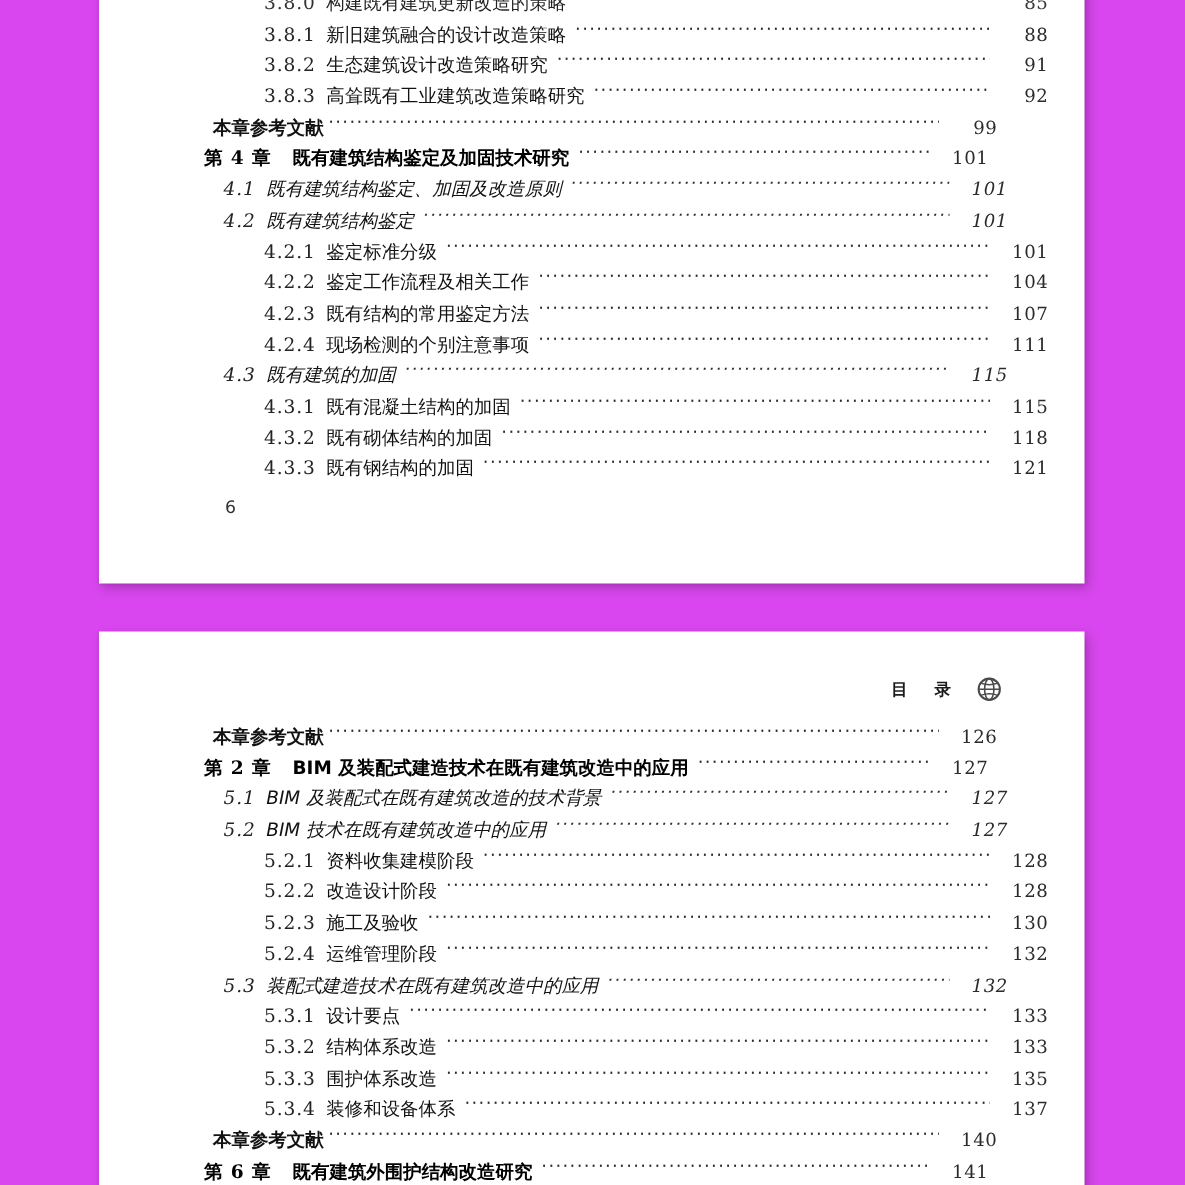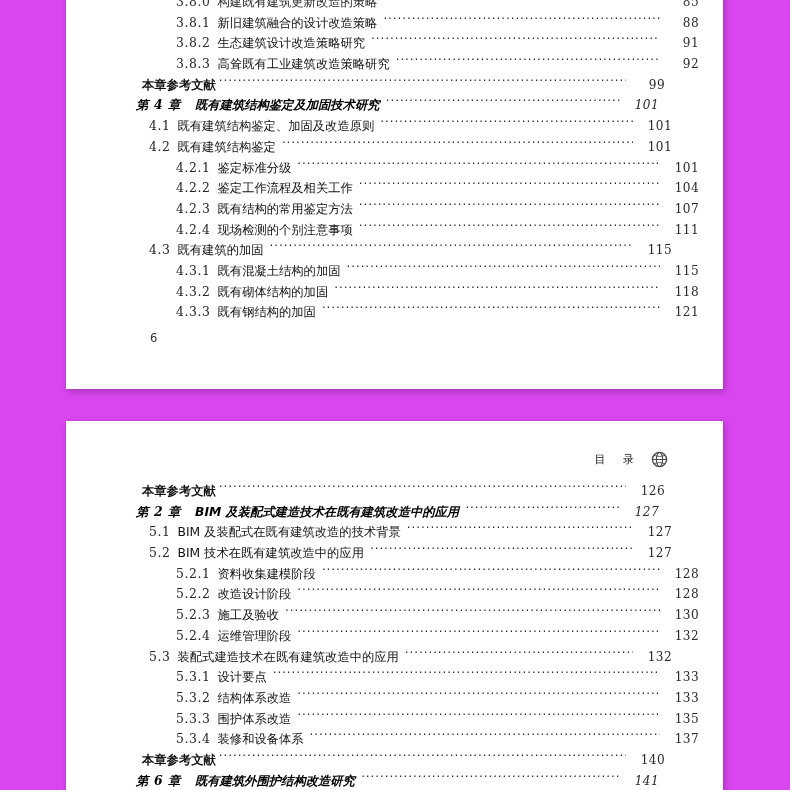--- a/index.html
+++ b/index.html
@@ -56,20 +56,21 @@
     gap: 9px;
     font-size: 11.5px;
     color: #1b1b1b;
     letter-spacing: 0.5px;
   }
   .running-head .rh-text {
     font-family: "DejaVu Sans", "Liberation Sans", sans-serif;
     font-size: 11px;
     letter-spacing: 7px;
     padding-right: 1px;
+    font-weight: bold;
   }
   .globe-icon {
     width: 17px;
     height: 17px;
     display: block;
   }
 
   
   .toc {
     position: absolute;
@@ -126,28 +127,28 @@
   .toc-page {
     flex: 0 0 34px;
     text-align: right;
     font-family: "DejaVu Serif", "Liberation Serif", serif;
     font-size: 12.1px;
     color: #2b2b2b;
     letter-spacing: 0.4px;
   }
 
   
-  .lvl-chapter { padding-left: 0px; font-style: italic; }
+  .lvl-chapter { padding-left: 0px; }
   .lvl-chapter .toc-num,
   .lvl-chapter .toc-title {
     font-weight: bold;
     color: #000;
   }
   .lvl-chapter .toc-title { padding-left: 14px; }
-  .lvl-2 { padding-left: 13px; }
+  .lvl-2 { padding-left: 13px; font-style: italic; }
   .lvl-3 { padding-left: 40px; }
   .lvl-ref { padding-left: 6px; }
   .lvl-ref .toc-title {
     padding-left: 0;
     font-weight: bold;
   }
   .lvl-ref .leader { margin-left: 3px; }
 
   
   .clipped-top { opacity: 0.93; }

